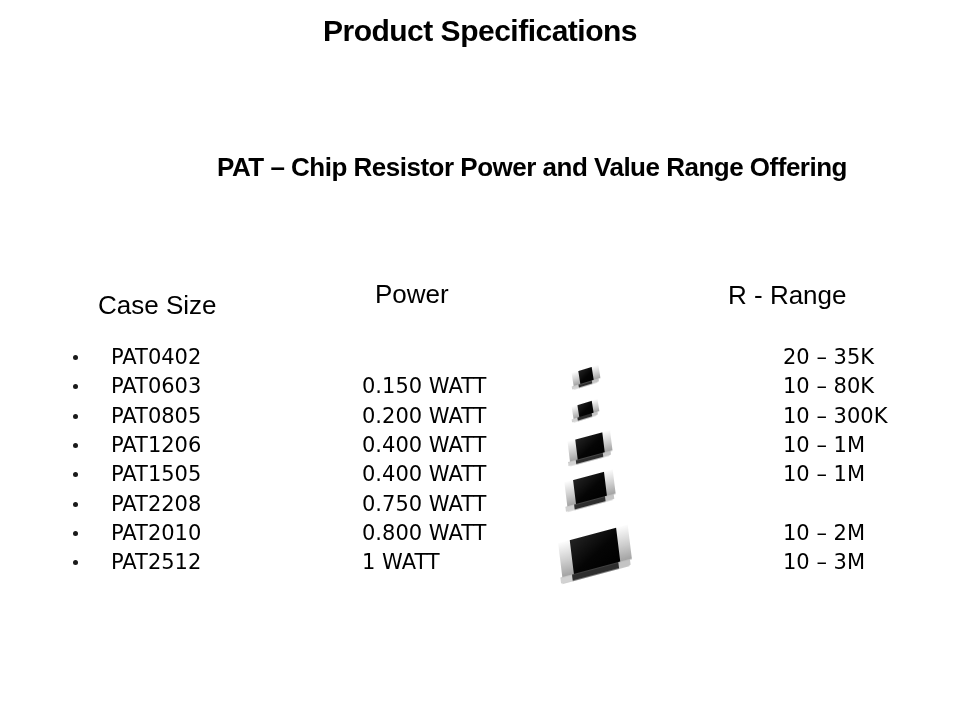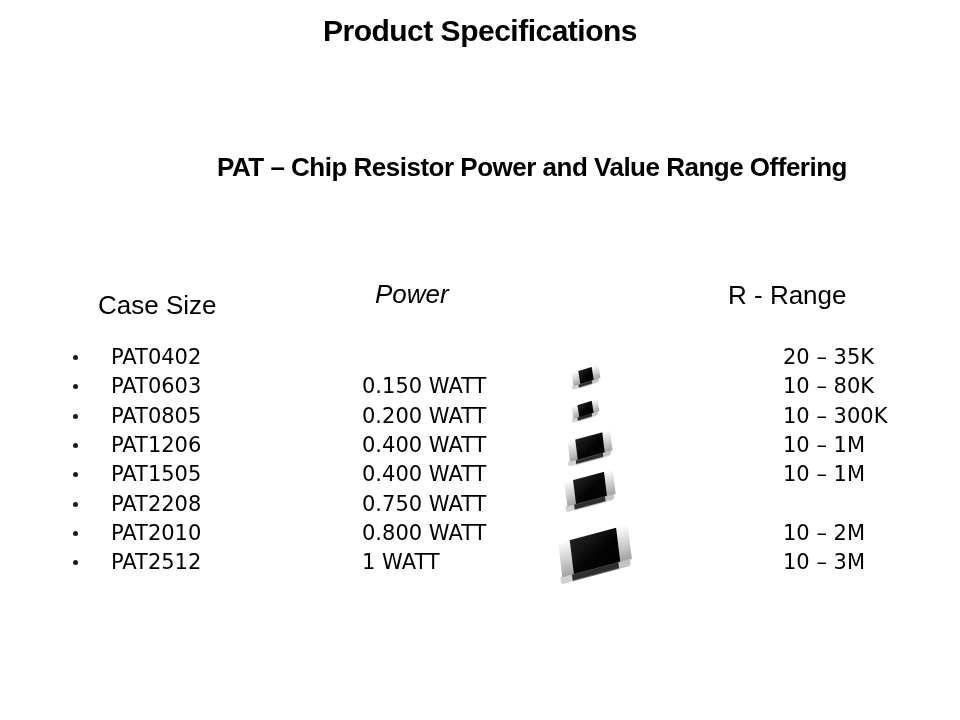--- a/index.html
+++ b/index.html
@@ -18,21 +18,21 @@
     position:absolute; top:136px; left:0; width:960px; margin:16px;
     text-align:center;
     font-family:"Liberation Sans", sans-serif;
     font-size:26px; font-weight:bold; letter-spacing:-0.5px;padding-left:36px;
   }
   .headers {
     position:absolute; top:281px; left:0; width:960px; height:30px;
     font-family:"Liberation Sans", sans-serif; font-size:26px;
   }
   .h-case  { position:absolute; left:98px;  top:0;margin-top:9px; }
-  .h-power { position:absolute; left:375px; top:-2px;font-style:italic; }
+  .h-power { position:absolute; left:375px; top:-2px; }
   .h-range { position:absolute; left:728px; top:-1px; }
 
   .rows { position:absolute; top:343px; left:0; width:960px; }
   .row  { position:relative; height:29.33px; font-size:21px; line-height:29.33px; }
   .bullet {
     position:absolute; left:73px; top:12px; width:5px; height:5px;
     border-radius:50%; background:#1a1a1a;
   }
   .c-case  { position:absolute; left:111px; white-space:nowrap; }
   .c-power { position:absolute; left:362px; white-space:nowrap; }

